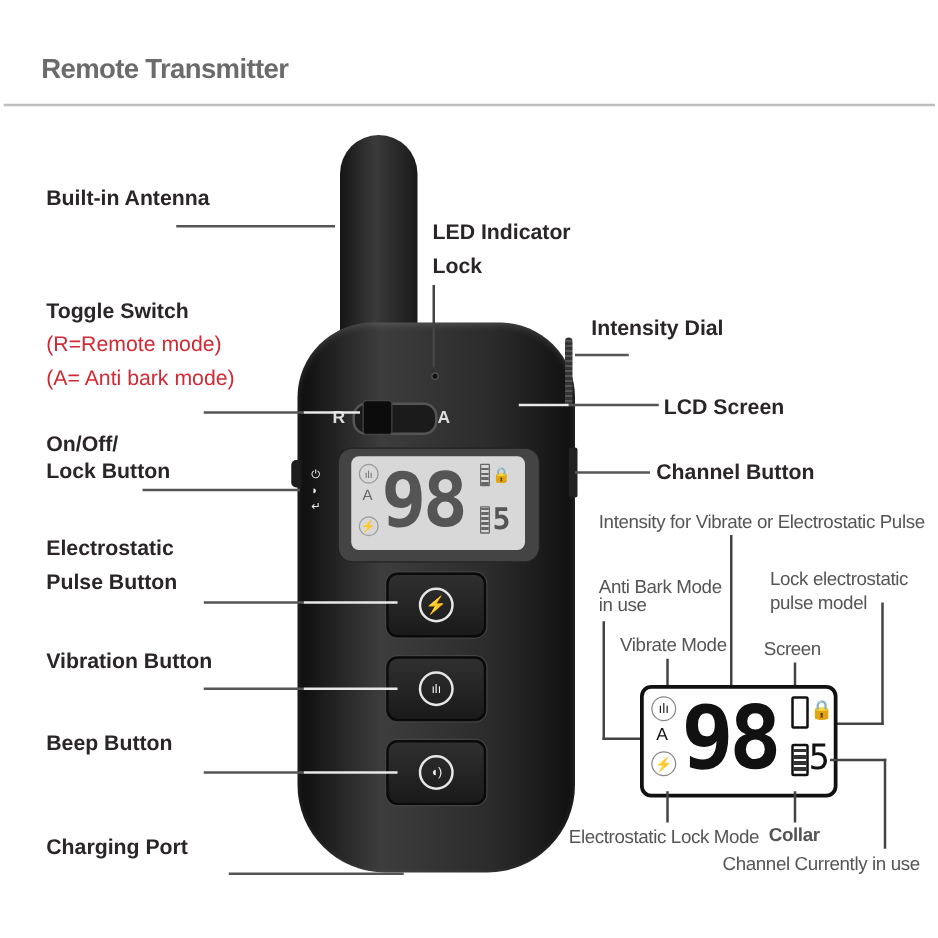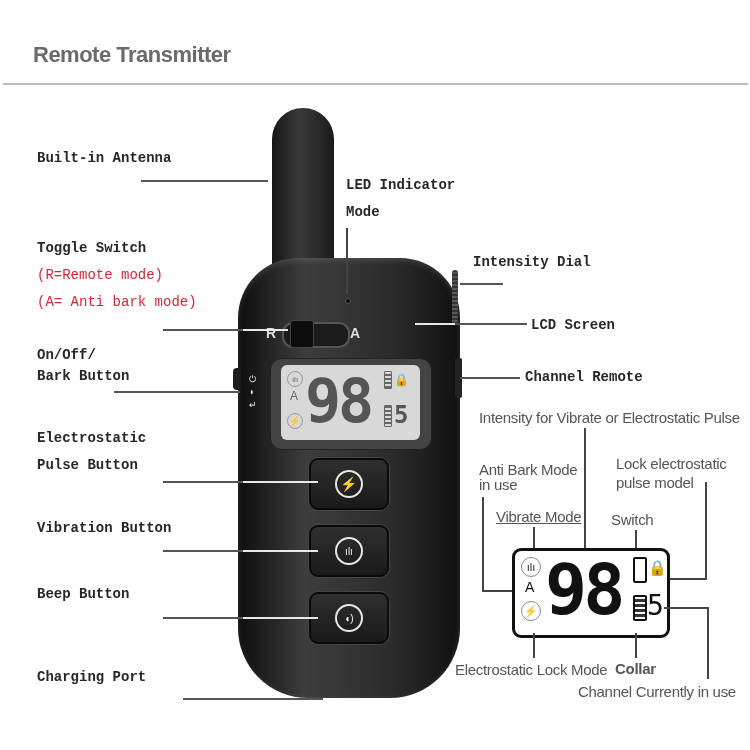--- a/index.html
+++ b/index.html
@@ -1,20 +1,20 @@
 <!DOCTYPE html>
 <html><head>
 <meta charset="utf-8">
 <style>
   html, body { margin:0; padding:0; background:#fff; }
   body { width:750px; height:750px; position:relative; overflow:hidden; font-family:"Liberation Sans", sans-serif; }
   .abs { position:absolute; }
   .title { left:33px; top:42px; font-size:22px; font-weight:bold; color:#6b6b6b; letter-spacing:-0.5px; }
   .rule { left:3px; top:83px; width:745px; height:2px; background:#bdbdbd; }
-  .lbl { font-family:Liberation Mono, monospace; font-weight:bold; font-size:14px; color:#2a2526; line-height:27px; white-space:nowrap; }
+  .lbl { font-family:Liberation Sans, sans-serif; font-weight:bold; font-size:17px; color:#2a2526; line-height:27px; white-space:nowrap; }
   .red { color:#d02a35; font-weight:normal; }
   .line { background:#555; height:2px; }
   .wline { background:#e8e8e8; height:2px; }
   .small { font-size:15px; color:#555; line-height:19px; white-space:nowrap; letter-spacing:-0.3px; }
   .vline { background:#444; width:2px; }
   .hl { background:#444; height:2px; }
 
   
   .antenna { left:272px; top:108px; width:62px; height:190px; border-radius:31px 31px 0 0; background:linear-gradient(90deg,#151515,#3a3a3a 45%,#1a1a1a); }
   .body { left:238px; top:258px; width:222px; height:440px; border-radius:60px 60px 70px 70px; background:linear-gradient(90deg,#0d0d0d,#3d3d3d 30%,#2b2b2b 70%,#101010); box-shadow: inset 0 2px 6px rgba(255,255,255,0.15); }
@@ -86,70 +86,70 @@
 <div class="abs lbl" style="left:37px;top:145px;">Built-in Antenna</div>
 <div class="abs line" style="left:141px;top:180px;width:127px;"></div>
 
 <div class="abs lbl" style="left:37px;top:235px;">Toggle Switch</div>
 <div class="abs lbl red" style="left:37px;top:262px;">(R=Remote mode)</div>
 <div class="abs lbl red" style="left:37px;top:289px;">(A= Anti bark mode)</div>
 <div class="abs line" style="left:163px;top:329px;width:80px;"></div>
 <div class="abs wline" style="left:243px;top:329px;width:45px;"></div>
 
 <div class="abs lbl" style="left:37px;top:342px;">On/Off/</div>
-<div class="abs lbl" style="left:37px;top:363px;">Bark Button</div>
+<div class="abs lbl" style="left:37px;top:363px;">Lock Button</div>
 <div class="abs line" style="left:114px;top:391px;width:126px;"></div>
 
 <div class="abs lbl" style="left:37px;top:425px;">Electrostatic</div>
 <div class="abs lbl" style="left:37px;top:452px;">Pulse Button</div>
 <div class="abs line" style="left:163px;top:481px;width:80px;"></div>
 <div class="abs wline" style="left:243px;top:481px;width:75px;"></div>
 
 <div class="abs lbl" style="left:37px;top:515px;">Vibration Button</div>
 <div class="abs line" style="left:163px;top:550px;width:80px;"></div>
 <div class="abs wline" style="left:243px;top:550px;width:75px;"></div>
 
 <div class="abs lbl" style="left:37px;top:581px;">Beep Button</div>
 <div class="abs line" style="left:163px;top:617px;width:80px;"></div>
 <div class="abs wline" style="left:243px;top:617px;width:75px;"></div>
 
 <div class="abs lbl" style="left:37px;top:664px;">Charging Port</div>
 <div class="abs line" style="left:183px;top:698px;width:140px;"></div>
 
 <div class="abs lbl" style="left:346px;top:172px;">LED Indicator</div>
-<div class="abs lbl" style="left:346px;top:199px;">Mode</div>
+<div class="abs lbl" style="left:346px;top:199px;">Lock</div>
 <div class="abs vline" style="left:346px;top:228px;height:66px;"></div>
 
 <div class="abs lbl" style="left:473px;top:249px;">Intensity Dial</div>
 <div class="abs line" style="left:460px;top:283px;width:43px;"></div>
 
 <div class="abs lbl" style="left:531px;top:312px;">LCD Screen</div>
 <div class="abs wline" style="left:415px;top:323px;width:40px;"></div>
 <div class="abs line" style="left:455px;top:323px;width:72px;"></div>
 
-<div class="abs lbl" style="left:525px;top:364px;">Channel Remote</div>
+<div class="abs lbl" style="left:525px;top:364px;">Channel Button</div>
 <div class="abs line" style="left:460px;top:377px;width:60px;"></div>
 
 <div class="abs small" style="left:479px;top:408px;">Intensity for Vibrate or Electrostatic Pulse</div>
 <div class="abs vline" style="left:584px;top:428px;height:124px;"></div>
 
 <div class="abs small" style="left:479px;top:460px;">Anti Bark Mode</div>
 <div class="abs small" style="left:479px;top:475px;">in use</div>
 <div class="abs vline" style="left:482px;top:497px;height:95px;"></div>
 <div class="abs hl" style="left:482px;top:590px;width:40px;"></div>
 
 <div class="abs small" style="left:616px;top:454px;">Lock electrostatic</div>
 <div class="abs small" style="left:616px;top:473px;">pulse model</div>
 <div class="abs vline" style="left:705px;top:482px;height:98px;"></div>
 <div class="abs hl" style="left:664px;top:578px;width:43px;"></div>
 
-<div class="abs small" style="left:496px;top:507px;text-decoration:underline;">Vibrate Mode</div>
+<div class="abs small" style="left:496px;top:507px;">Vibrate Mode</div>
 <div class="abs vline" style="left:533px;top:527px;height:25px;"></div>
 
-<div class="abs small" style="left:611px;top:510px;">Switch</div>
+<div class="abs small" style="left:611px;top:510px;">Screen</div>
 <div class="abs vline" style="left:635px;top:530px;height:22px;"></div>
 
 <div class="abs biglcd">
   <div class="abs micon" style="left:6px;top:6px;">ılı</div>
   <div class="abs" style="left:10px;top:28px;font-size:14px;color:#111;">A</div>
   <div class="abs micon" style="left:6px;top:50px;">⚡</div>
   <div class="abs bigdig" style="left:30px;top:4px;">98</div>
   <div class="abs bat" style="left:118px;top:6px;background:repeating-linear-gradient(#fff 0 4px,#fff 4px 8px),#fff;"></div>
   <div class="abs" style="left:133px;top:8px;font-size:15px;">🔒</div>
   <div class="abs bat" style="left:118px;top:44px;"></div>

